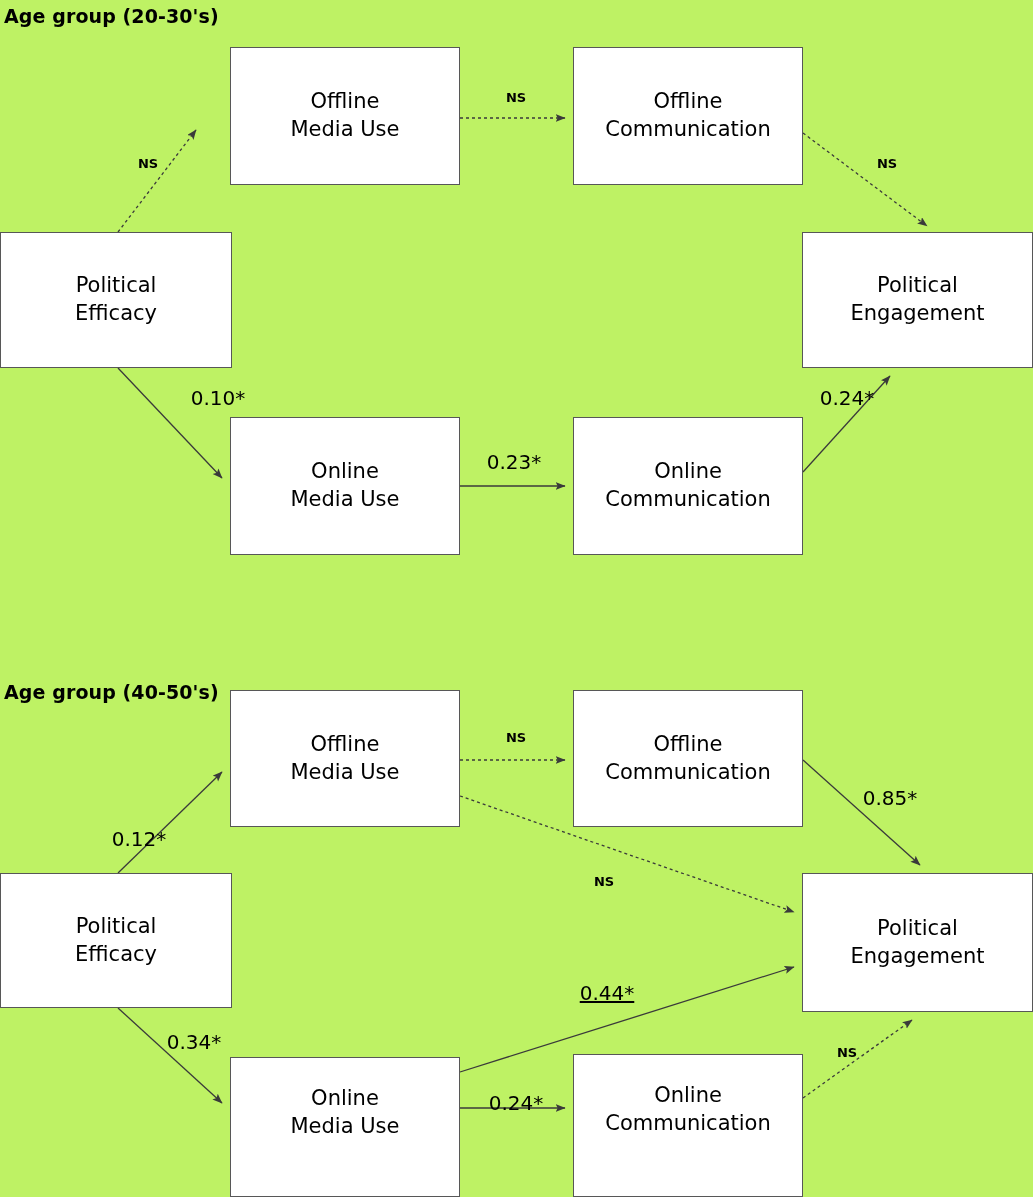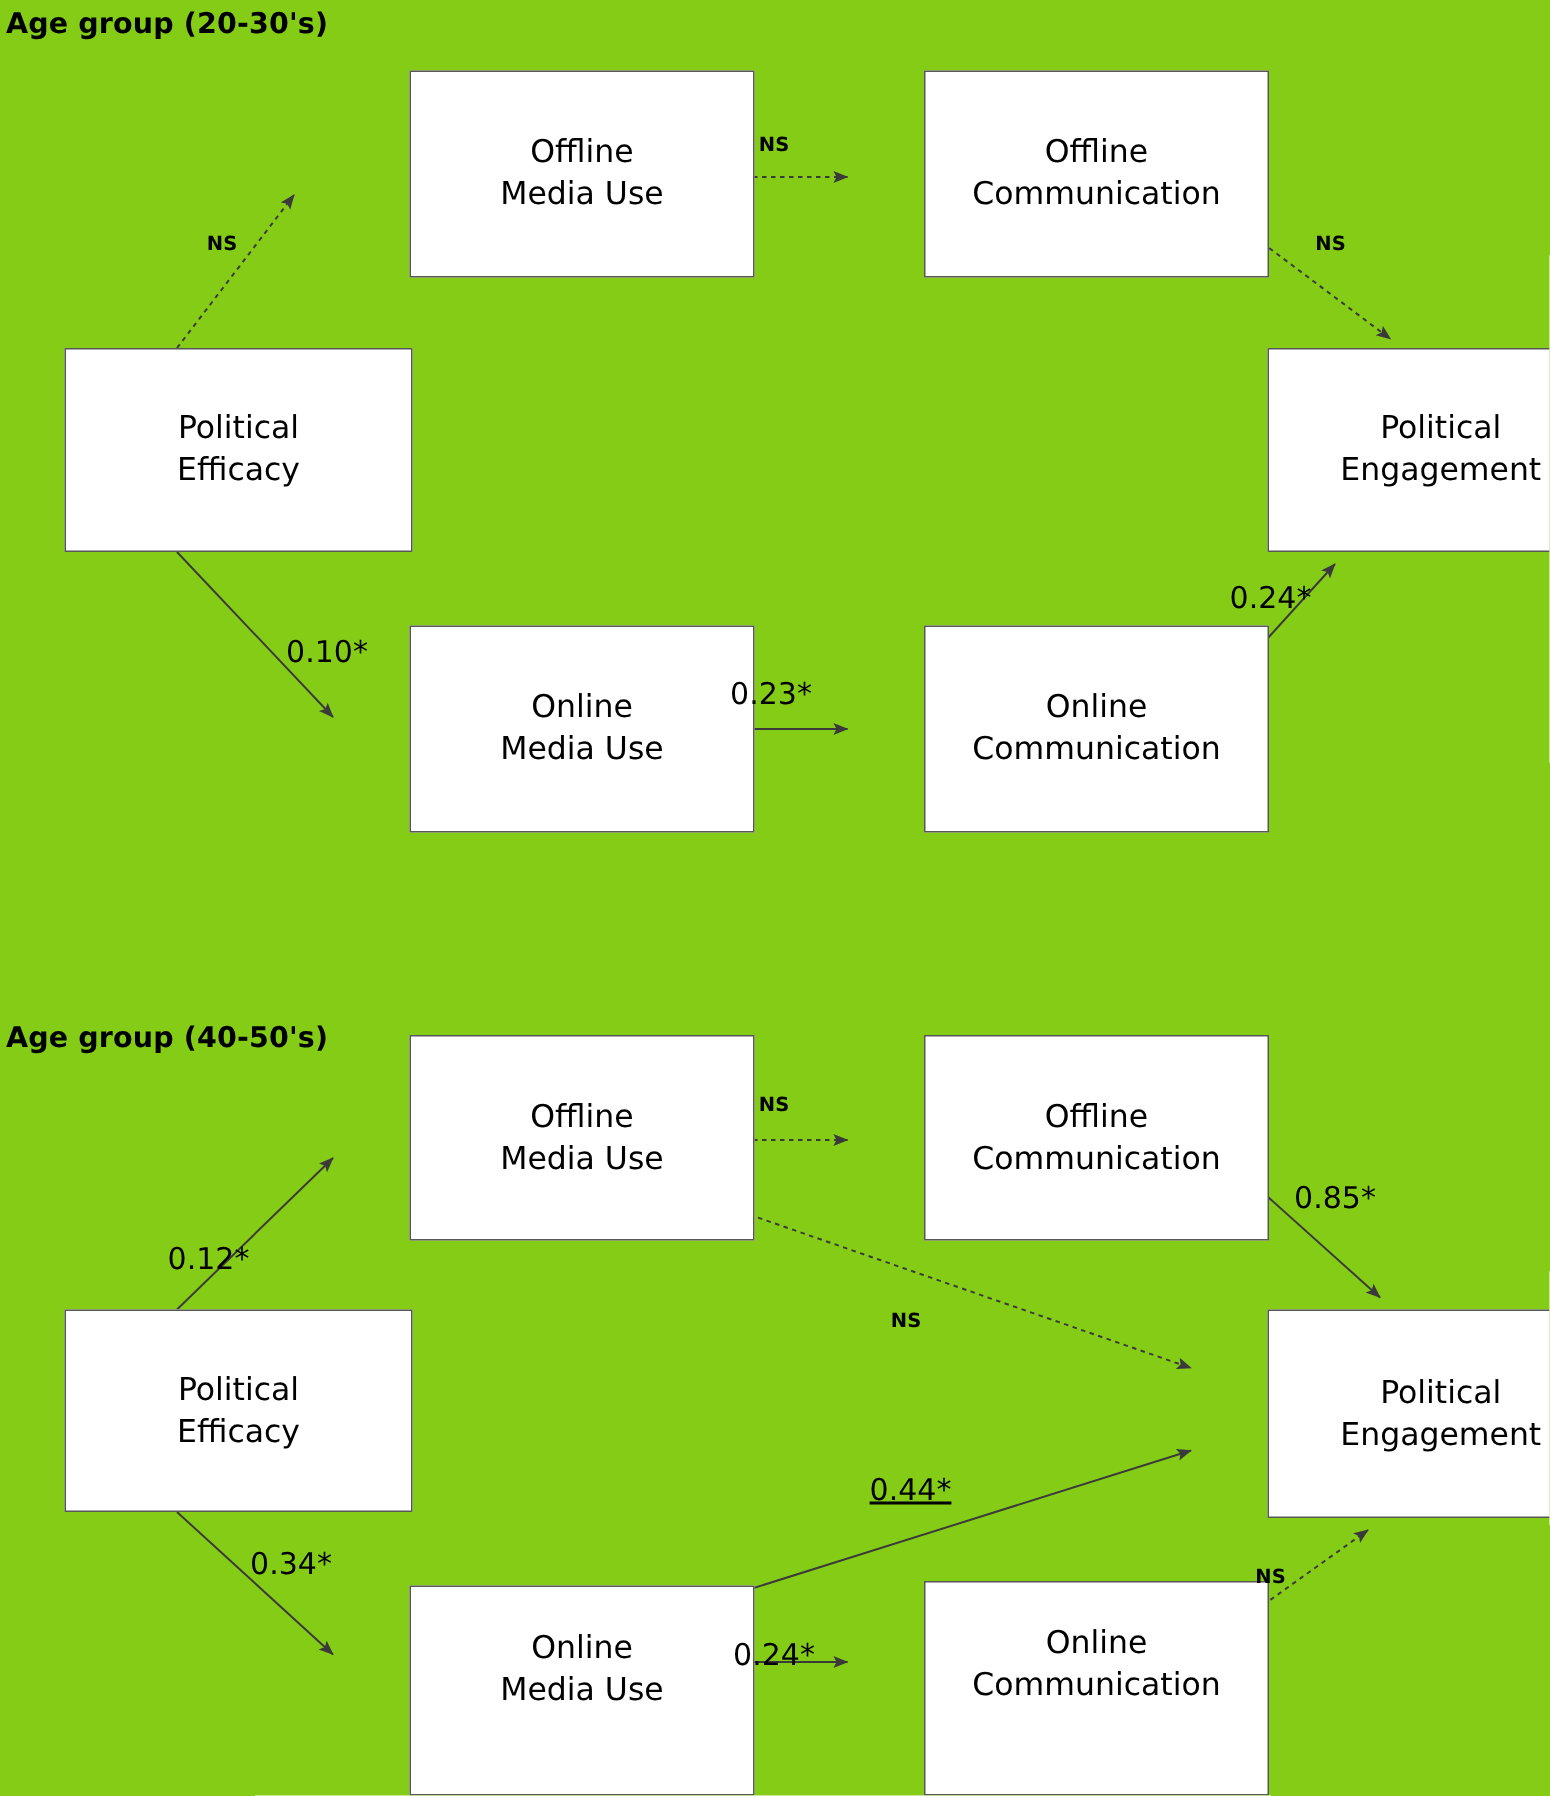--- a/index.html
+++ b/index.html
@@ -6,21 +6,21 @@
   body{
     font-family:"DejaVu Sans","Liberation Sans",sans-serif;
     color:#000000;
     -webkit-font-smoothing:antialiased;
   }
   #page{
     position:relative;
     width:1033px;
     height:1197px;
     overflow:hidden;
-    background:#84cc16;
+    background:#bef264;
   }
   .panel{position:absolute;left:0;width:1033px;}
   #panel-young{top:0;height:600px;}
   #panel-older{top:600px;height:597px;}
 
   .panel-title{
     position:absolute;
     font-size:19px;
     font-weight:bold;
     letter-spacing:0.1px;
@@ -43,21 +43,20 @@
     box-sizing:border-box;
     border:1.4px solid #575757;
     background:#ffffff;
     display:flex;
     align-items:center;
     justify-content:center;
     text-align:center;
     line-height:1.32;
     font-size:21px;
     color:#000;
-    margin-left:43px;
   }
   .node .nlabel{white-space:pre-line;display:block;}
 
   .elabel{
     position:absolute;
     font-size:20px;
     white-space:nowrap;
     color:#000;
     transform:translate(-50%,-50%);
   }
@@ -127,21 +126,21 @@
       <span class="nlabel">Political
 Engagement</span>
     </div>
 
     <div class="elabel ns" style="left:148px;top:163px;">NS</div>
 
     <div class="elabel ns" style="left:516px;top:97px;">NS</div>
 
     <div class="elabel ns" style="left:887px;top:163px;">NS</div>
 
-    <div class="elabel" style="left:218px;top:398px;margin-top:36px;">0.10*</div>
+    <div class="elabel" style="left:218px;top:398px;">0.10*</div>
 
     <div class="elabel" style="left:514px;top:462px;">0.23*</div>
 
     <div class="elabel" style="left:847px;top:398px;">0.24*</div>
   </section>
 
   <section class="panel" id="panel-older">
 
     <div class="panel-title" style="left:4px;top:41px;margin-top:40px;">Age group (40-50's)</div>
 

